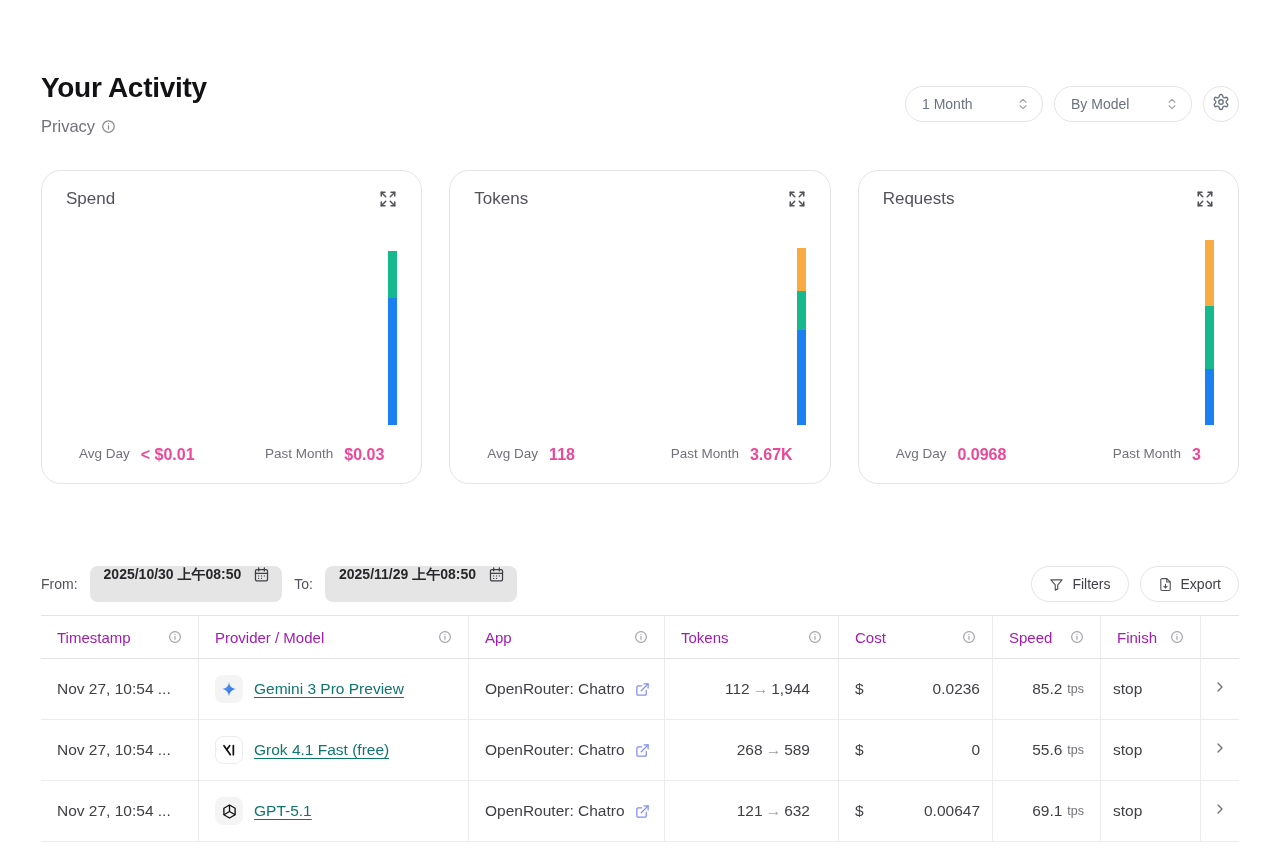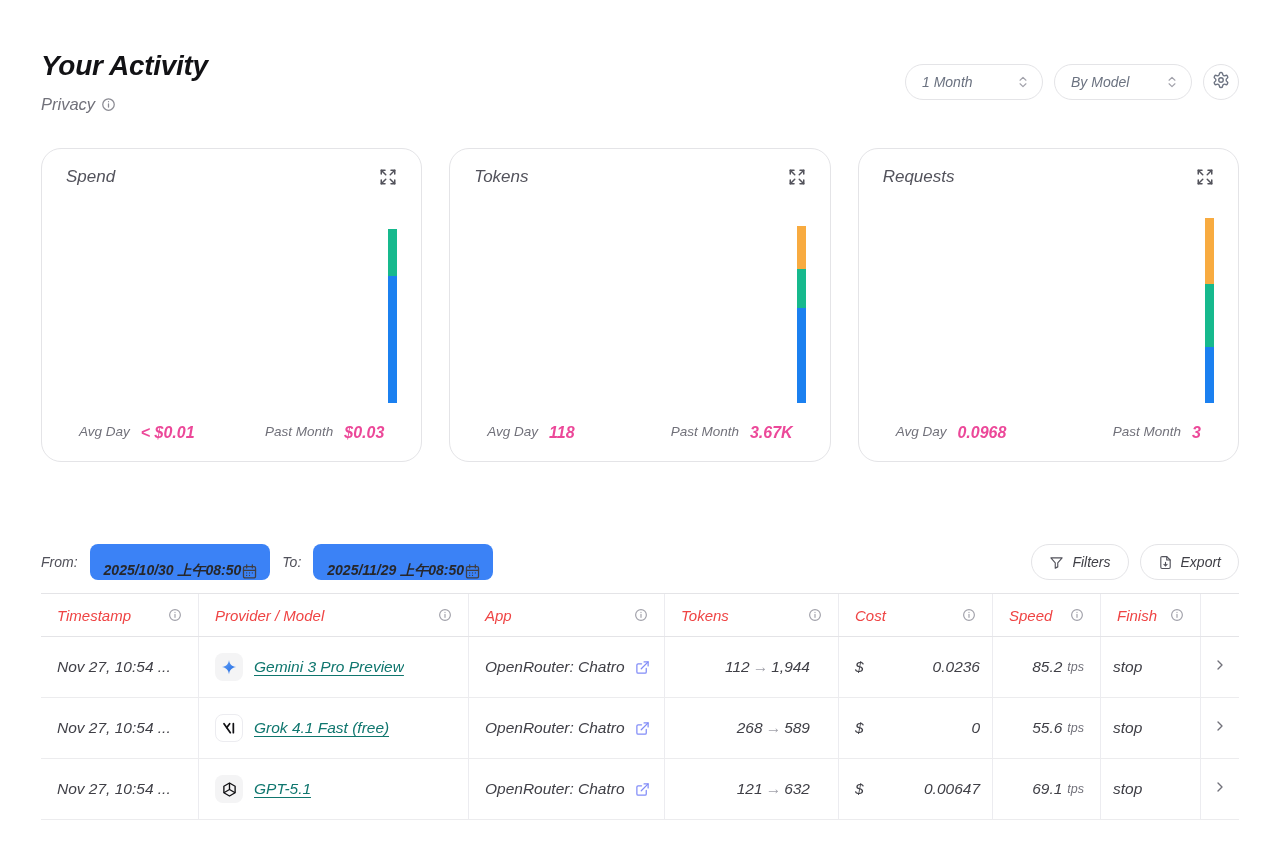--- a/index.html
+++ b/index.html
@@ -1,18 +1,18 @@
 <!DOCTYPE html>
 <html><head>
 <meta charset="utf-8">
 <style>
   * { box-sizing: border-box; }
   html,body { width:1280px; height:868px; margin:0; overflow:hidden; background:#fff;
     font-family:"Liberation Sans","DejaVu Sans",sans-serif; color:#18181b; }
-  .wrap { padding:50px 41px 0;font-style:italic; }
+  .wrap { padding:72px 41px 0; }
 
   
   .page-header { display:flex; justify-content:space-between; align-items:flex-start; }
   .page-title { font-size:28px; font-weight:700; letter-spacing:-0.3px; color:#121215; line-height:32px; }
   .page-sub { margin-top:13px; font-size:16.5px; color:#71717a; display:flex; align-items:center; gap:6px; }
   .controls { display:flex; align-items:center; gap:11px; margin-top:14px; }
   .pill-select { display:flex; align-items:center; justify-content:space-between; width:138px; height:36px;
     border:1px solid #e4e4e7; border-radius:18px; padding:0 12px 0 16px; color:#6b7280; font-size:14px;
     background:#fff; cursor:pointer; }
   .pill-select .chev { color:#a1a1aa; display:flex; }
@@ -29,34 +29,34 @@
   .bar { position:absolute; right:0; bottom:2px; width:9px; display:flex; flex-direction:column; }
   .seg { width:100%; }
   .card-foot { height:56px; display:flex; align-items:center; justify-content:space-between; padding:0 13px; }
   .stat { display:flex; align-items:flex-start; gap:11px; }
   .stat-label { font-size:13.5px; color:#71717a; }
   .stat-value { font-size:16px; font-weight:700; color:#ec4899; }
 
   
   .filter-row { margin-top:82px; display:flex; align-items:center; gap:12px; }
   .date-label { font-size:14px; color:#52525b; }
-  .date-input { height:36px; background:#3b82f6; border-radius:8px; display:flex; align-items:flex-end; 
+  .date-input { height:36px; background:#e5e5e5; border-radius:8px; display:flex; align-items:flex-start; gap:12px;
     padding:0 12px 0 14px; font-size:14px; font-weight:600; color:#27272a; cursor:pointer; }
   .date-input .cal { color:#3f3f46; display:flex; }
   .right-actions { margin-left:auto; display:flex; gap:11px; }
   .btn { height:36px; border:1px solid #e4e4e7; border-radius:18px; background:#fff; display:flex;
     align-items:center; gap:8px; padding:0 17px; font-size:14px; color:#3f3f46; cursor:pointer; }
   .btn .bicon { color:#52525b; display:flex; }
 
   
   .table { margin-top:13px; border-top:1px solid #e4e4e7; }
   .thead, .tr { display:grid; grid-template-columns:158px 270px 196px 174px 154px 108px 100px 1fr; }
   .thead { height:43px; border-bottom:1px solid #e4e4e7; }
   .th { display:flex; align-items:center; justify-content:space-between; padding:0 16px; font-size:15px;
-    color:#ef4444; border-right:1px solid #ececf0; }
+    color:#a21caf; border-right:1px solid #ececf0; }
   .th .info { color:#a1a1aa; display:flex; }
   .tr { height:61px; border-bottom:1px solid #ececee; }
   .td { display:flex; align-items:center; padding:0 16px; font-size:15.5px; color:#3f3f46;
     border-right:1px solid #ececf0; overflow:hidden; white-space:nowrap; }
   .th:last-child, .td:last-child { border-right:none; }
   .td-model { gap:11px; }
   .icon-box { width:28px; height:28px; border-radius:8px; background:#f4f4f5; display:flex;
     align-items:center; justify-content:center; flex:none; }
   .icon-box.white { background:#fff; border:1px solid #ececf0; }
   .model-link { color:#0f766e; text-decoration:underline; text-underline-offset:3px; cursor:pointer;

